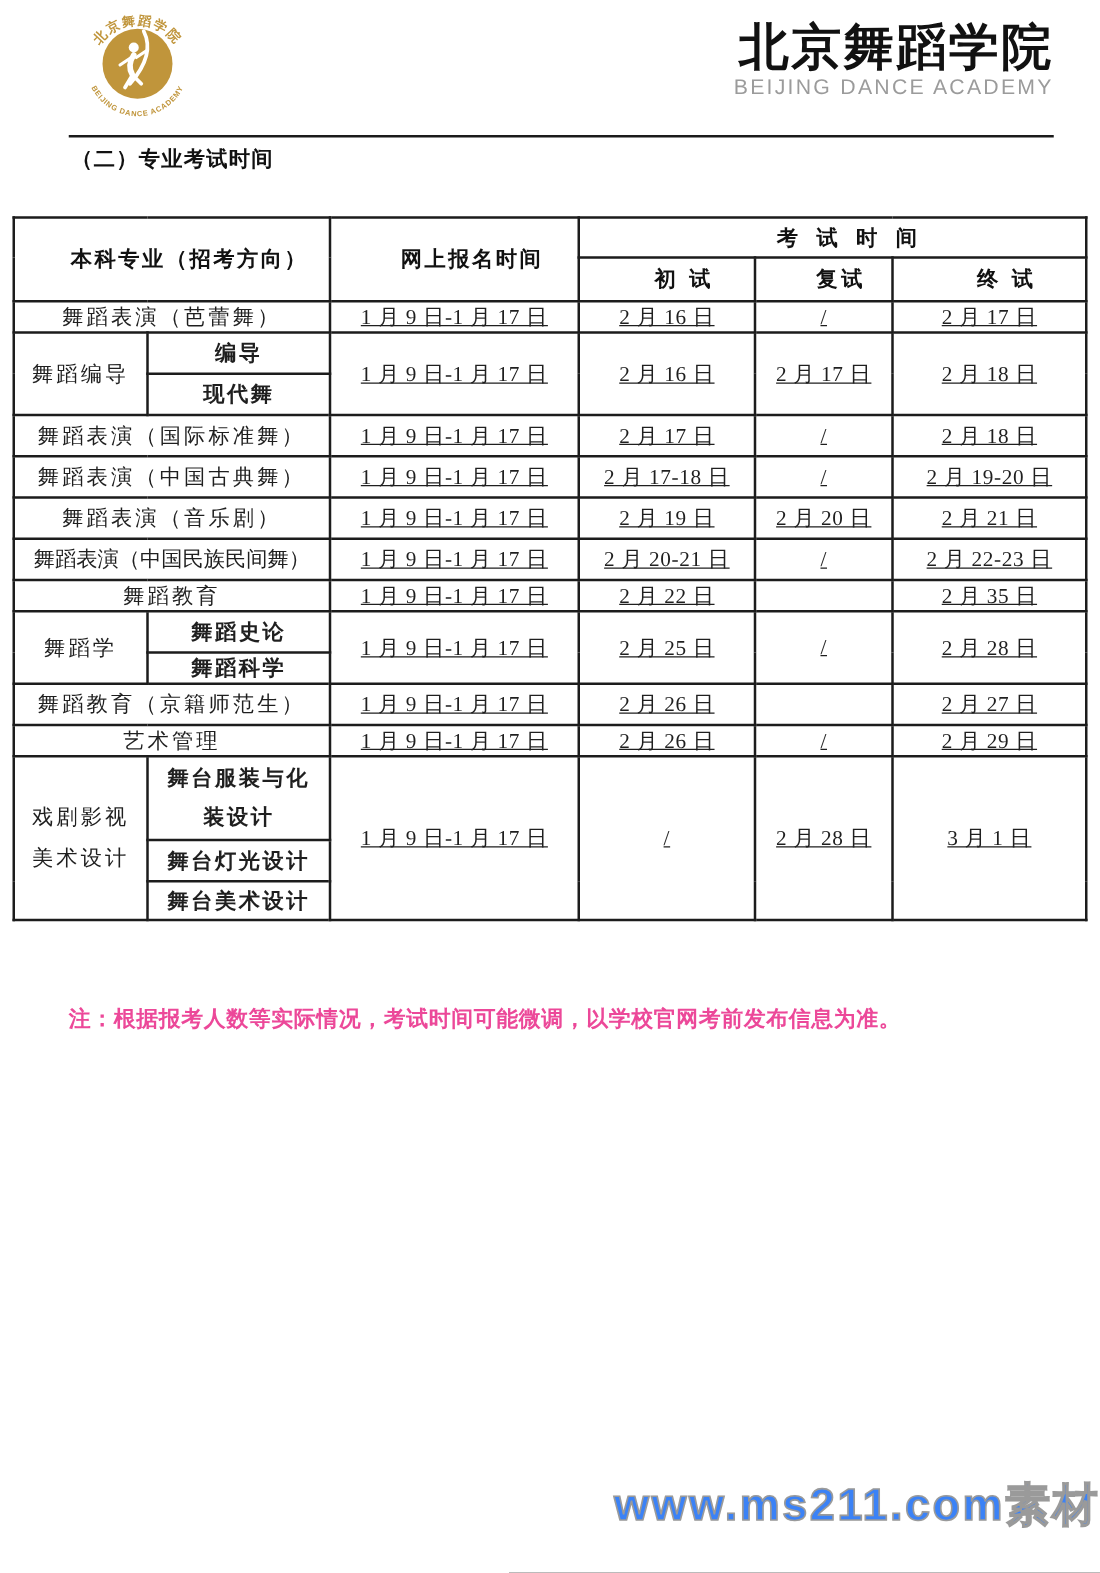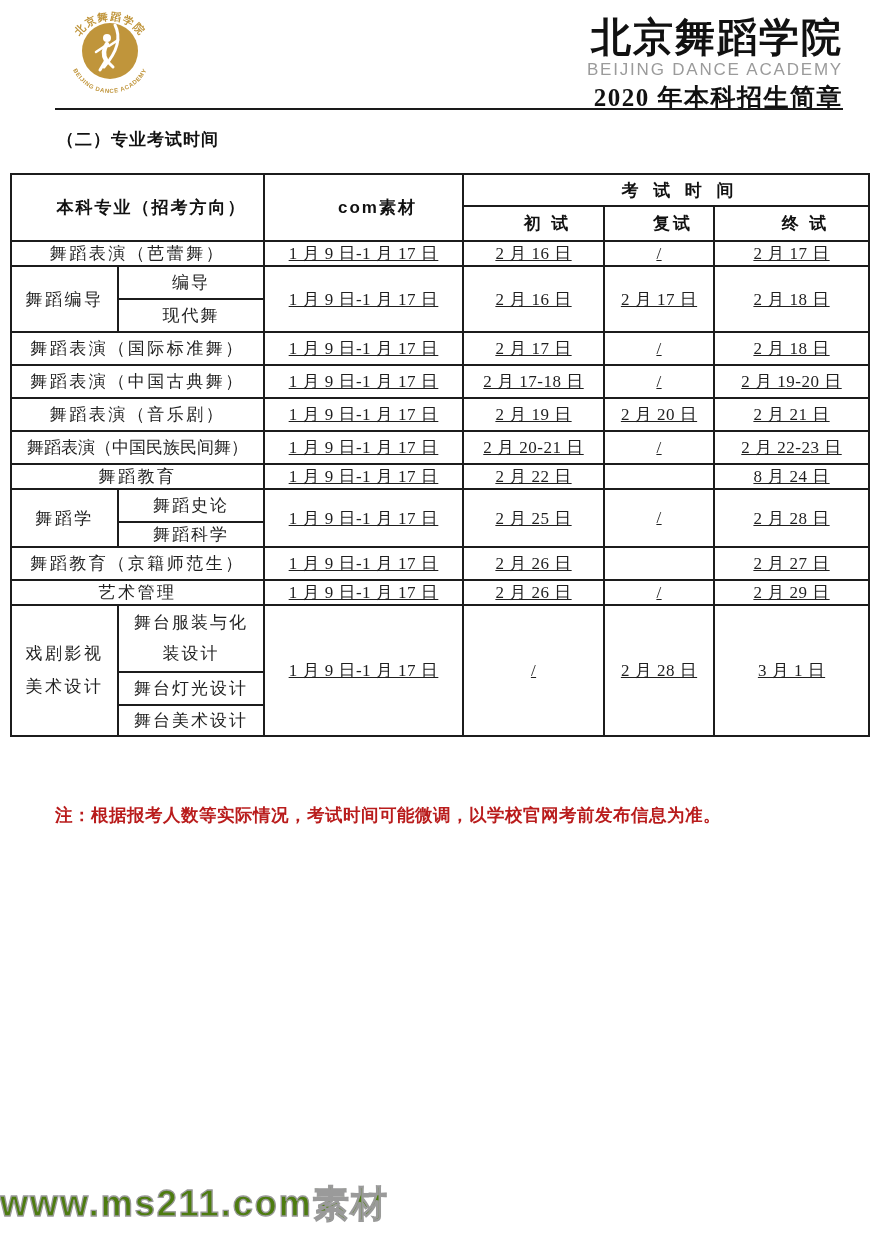--- a/index.html
+++ b/index.html
@@ -20,60 +20,60 @@
     font-family:"Liberation Sans","DejaVu Sans",sans-serif;
     font-size:17px; letter-spacing:1.8px; color:#9b9b9b; line-height:1.05; margin-top:1px;
   }
   .brochure-title {
     font-family:"Liberation Serif","DejaVu Serif",serif;
     font-weight:bold; font-size:25px; letter-spacing:1.5px; color:#111; margin-top:2px;
   }
   .head-rule { position:absolute; left:55px; top:108px; width:788px; height:2px; background:#1a1a1a; }
   .section-title {
     position:absolute; left:57px; top:116px;
-    font-weight:bold; font-size:17px; letter-spacing:1px; color:#111;margin-top:12px;
+    font-weight:bold; font-size:17px; letter-spacing:1px; color:#111;
   }
   
   table.sched {
     position:absolute; left:10px; top:173px; width:858px;
     border-collapse:collapse; table-layout:fixed;
   }
   .sched th, .sched td {
     border:2px solid #1c1c1c; text-align:center; vertical-align:middle;
     padding:0; overflow:hidden;
   }
   .sched th {
     font-family:"Liberation Sans","DejaVu Sans",sans-serif;
     font-weight:bold; font-size:17px; color:#111; letter-spacing:2px;padding-left:28px;
   }
   .sched th.exam-span { letter-spacing:5px; }
   .sched th.round { letter-spacing:3px;margin-top:48px; }
   .sched td { font-size:17px; color:#1f1f1f; }
   .sched td.major { letter-spacing:2.5px; }
   .sched td.major.tight { letter-spacing:0; }
-  .sched td.sub { letter-spacing:2px; }
+  .sched td.sub { letter-spacing:2px;font-weight:bold; }
   .sched td.date { letter-spacing:0.5px;text-decoration:underline; }
   .wrapcell { display:inline-block; max-width:80px; line-height:1.9; letter-spacing:2.5px; }
   .wrapcell2 { display:inline-block; max-width:118px; line-height:1.8; letter-spacing:2px; }
   tr.hrow1 { height:32px; }
   tr.hrow2 { height:35px; }
   tr.r     { height:33px; }
   tr.r-lg  { height:18px; }
   tr.r-tall{ height:67px; }
   tr.r-end { height:31px; }
   
   .note {
     position:absolute; left:55px; top:803px; width:790px;
-    font-weight:bold; font-size:17.5px; letter-spacing:0.5px; color:#b91c1c;
+    font-weight:bold; font-size:17.5px; letter-spacing:0.5px; color:#ec4899;
   }
   .watermark {
-    position:absolute; left:0; right:0; top:1180px; text-align:left;
+    position:absolute; left:0; right:0; top:1180px; text-align:right;
     font-family:"Liberation Sans","DejaVu Sans",sans-serif;
     font-weight:bold; font-size:36px; letter-spacing:2px;
-    color:#4d7c0f; -webkit-text-stroke:1.3px #9a9a9a;
+    color:#3b82f6; -webkit-text-stroke:1.3px #9a9a9a;
     text-shadow:0 0 1px #b5b5b5;
   }
   .page-num {
     position:absolute; left:0; right:0; top:1219px; text-align:center;
     font-weight:bold; font-size:15px; letter-spacing:1px; color:#111;
   }
 </style>
 </head>
 <body>
 
@@ -96,40 +96,39 @@
       <textPath href="#arcTop" startOffset="50%" text-anchor="middle">北京舞蹈学院</textPath>
     </text>
     <text font-family="Liberation Sans, DejaVu Sans, sans-serif" font-size="6" font-weight="bold" fill="#C0953B" letter-spacing="0.6">
       <textPath href="#arcBot" startOffset="50%" text-anchor="middle">BEIJING DANCE ACADEMY</textPath>
     </text>
   </svg>
 
   <div class="head-right">
     <div class="school-cn">北京舞蹈学院</div>
     <div class="school-en">BEIJING DANCE ACADEMY</div>
-    <div class="brochure-title">2020 年本科招生简章</div>
   </div>
 
   <div class="head-rule"></div>
 
   <div class="section-title">（二）专业考试时间</div>
 
   <table class="sched">
     <colgroup>
       <col style="width:107px">
         <col style="width:146px">
         <col style="width:199px">
       <col style="width:141px">
         <col style="width:110px">
         <col style="width:155px">
     </colgroup>
     <tbody>
       <tr class="hrow1">
         <th colspan="2" rowspan="2">本科专业（招考方向）</th>
-        <th rowspan="2">com素材</th>
+        <th rowspan="2">网上报名时间</th>
         <th colspan="3" class="exam-span">考 试 时 间</th>
       </tr>
       <tr class="hrow2">
         <th class="round">初 试</th>
         <th class="round">复试</th>
         <th class="round">终 试</th>
       </tr>
 
       <tr class="r-lg">
         <td colspan="2" class="major">舞蹈表演（芭蕾舞）</td>
@@ -181,21 +180,21 @@
         <td class="date">2 月 20-21 日</td>
         <td class="date">/</td>
         <td class="date">2 月 22-23 日</td>
       </tr>
 
       <tr class="r-lg">
         <td colspan="2" class="major">舞蹈教育</td>
         <td class="date">1 月 9 日-1 月 17 日</td>
         <td class="date">2 月 22 日</td>
         <td class="date"></td>
-        <td class="date">8 月 24 日</td>
+        <td class="date">2 月 35 日</td>
       </tr>
 
       <tr class="r">
         <td rowspan="2" class="major">舞蹈学</td>
         <td class="sub">舞蹈史论</td>
         <td rowspan="2" class="date">1 月 9 日-1 月 17 日</td>
         <td rowspan="2" class="date">2 月 25 日</td>
         <td rowspan="2" class="date">/</td>
         <td rowspan="2" class="date">2 月 28 日</td>
       </tr>

